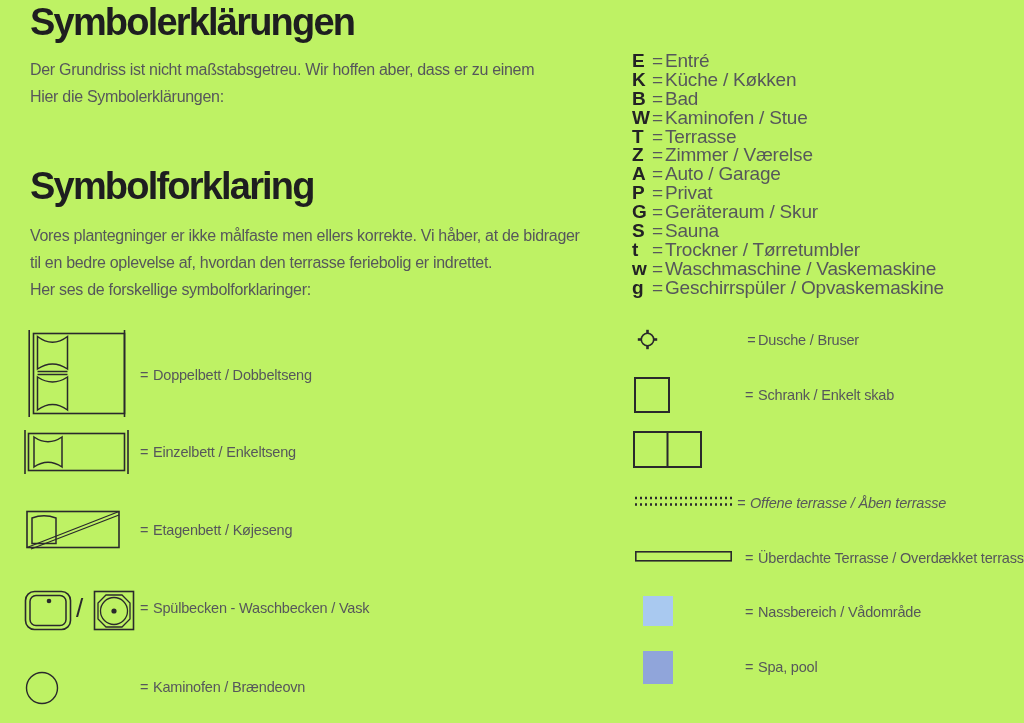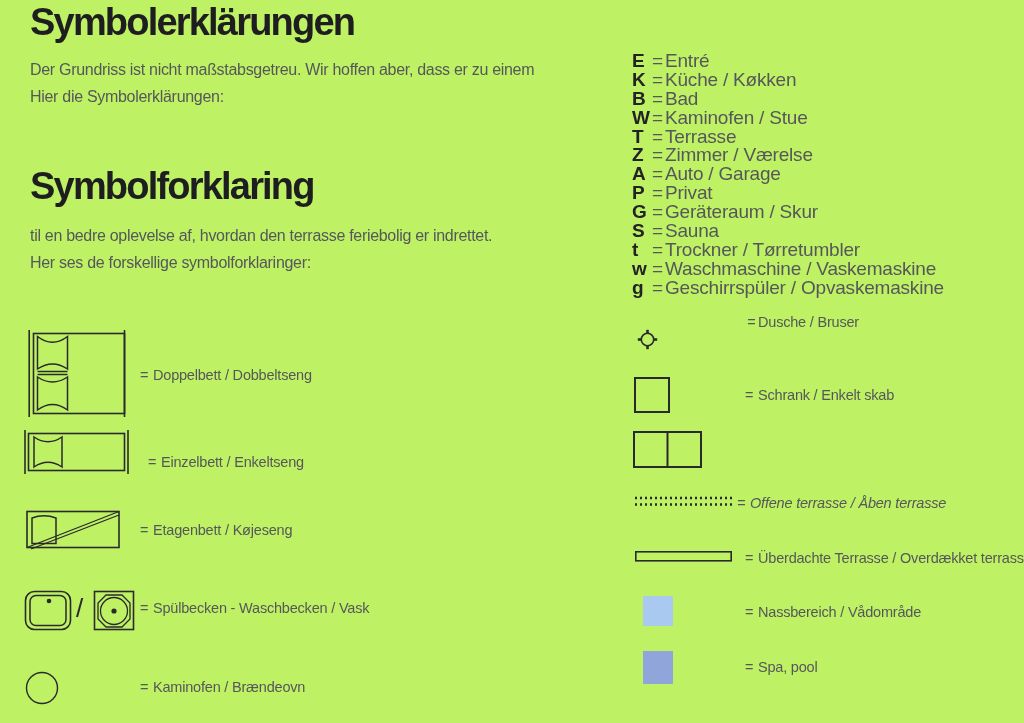--- a/index.html
+++ b/index.html
@@ -42,20 +42,21 @@
 <div class="page">
 
   <h1 class="abs" style="left:30px;top:0px;">Symbolerklärungen</h1>
   <div class="abs para" style="left:30px;top:56px;">
     <div>Der Grundriss ist nicht maßstabsgetreu. Wir hoffen aber, dass er zu einem</div>
     <div>Hier die Symbolerklärungen:</div>
   </div>
 
   <h1 class="abs" style="left:30px;top:164px;">Symbolforklaring</h1>
   <div class="abs para" style="left:30px;top:222px;">
+    <div>Vores plantegninger er ikke målfaste men ellers korrekte. Vi håber, at de bidrager</div>
     <div>til en bedre oplevelse af, hvordan den terrasse feriebolig er indrettet.</div>
     <div>Her ses de forskellige symbolforklaringer:</div>
   </div>
 
   <div class="abs letters">
     <div class="letter-row"><span class="lk">E</span><span class="leq">=</span><span class="lv">Entré</span></div>
     <div class="letter-row"><span class="lk">K</span><span class="leq">=</span><span class="lv">Küche / Køkken</span></div>
     <div class="letter-row"><span class="lk">B</span><span class="leq">=</span><span class="lv">Bad</span></div>
     <div class="letter-row"><span class="lk">W</span><span class="leq">=</span><span class="lv">Kaminofen / Stue</span></div>
     <div class="letter-row"><span class="lk">T</span><span class="leq">=</span><span class="lv">Terrasse</span></div>
@@ -81,21 +82,21 @@
   <div class="abs sym-label" style="left:140px;top:366px;">
     <span class="leq">=</span><span>Doppelbett / Dobbeltseng</span>
   </div>
 
   <svg class="abs" style="left:23px;top:430px;" width="107" height="44" viewBox="0 0 107 44">
     <line class="stroke" x1="2" y1="0" x2="2" y2="44" stroke-width="1.6"></line>
     <line class="stroke" x1="105" y1="0" x2="105" y2="44" stroke-width="1.6"></line>
     <rect class="stroke" x="5.5" y="3.5" width="96" height="37" stroke-width="1.6"></rect>
     <path class="stroke" d="M11,7 Q25,16.5 39,7 L39,37 Q25,27.5 11,37 Z" stroke-width="1.5"></path>
   </svg>
-  <div class="abs sym-label" style="left:148px;top:443px;margin-top:10px;">
+  <div class="abs sym-label" style="left:140px;top:443px;">
     <span class="leq">=</span><span>Einzelbett / Enkeltseng</span>
   </div>
 
   <svg class="abs" style="left:26px;top:509px;" width="95" height="41" viewBox="0 0 95 41">
     <rect class="stroke" x="1" y="2.5" width="92" height="36" stroke-width="1.6"></rect>
     <path class="stroke" d="M6,9 Q18,4.5 30,9 L30,34.5 L6,34.5 Z" stroke-width="1.5"></path>
     <line class="stroke" x1="1" y1="38.5" x2="93" y2="2.5" stroke-width="1.3"></line>
     <line class="stroke" x1="5" y1="40" x2="93" y2="6" stroke-width="1.3"></line>
   </svg>
   <div class="abs sym-label" style="left:140px;top:521px;">
@@ -125,21 +126,21 @@
     <span class="leq">=</span><span>Kaminofen / Brændeovn</span>
   </div>
 
   <svg class="abs" style="left:636px;top:328px;" width="23" height="23" viewBox="0 0 23 23">
     <circle class="stroke" cx="11.5" cy="11.5" r="6.2" stroke-width="1.6"></circle>
     <line class="stroke" x1="11.5" y1="1.8" x2="11.5" y2="5" stroke-width="2.6"></line>
     <line class="stroke" x1="11.5" y1="18" x2="11.5" y2="21.2" stroke-width="2.6"></line>
     <line class="stroke" x1="1.8" y1="11.5" x2="5" y2="11.5" stroke-width="2.6"></line>
     <line class="stroke" x1="18" y1="11.5" x2="21.2" y2="11.5" stroke-width="2.6"></line>
   </svg>
-  <div class="abs sym-label" style="left:745px;top:313px;text-align:center;">
+  <div class="abs sym-label" style="left:745px;top:331px;text-align:center;">
     <span class="leq">=</span><span>Dusche / Bruser</span>
   </div>
 
   <svg class="abs" style="left:634px;top:377px;" width="36" height="36" viewBox="0 0 36 36">
     <rect class="stroke" x="1" y="1" width="34" height="34" stroke-width="2"></rect>
   </svg>
   <div class="abs sym-label" style="left:745px;top:386px;">
     <span class="leq">=</span><span>Schrank / Enkelt skab</span>
   </div>
 

